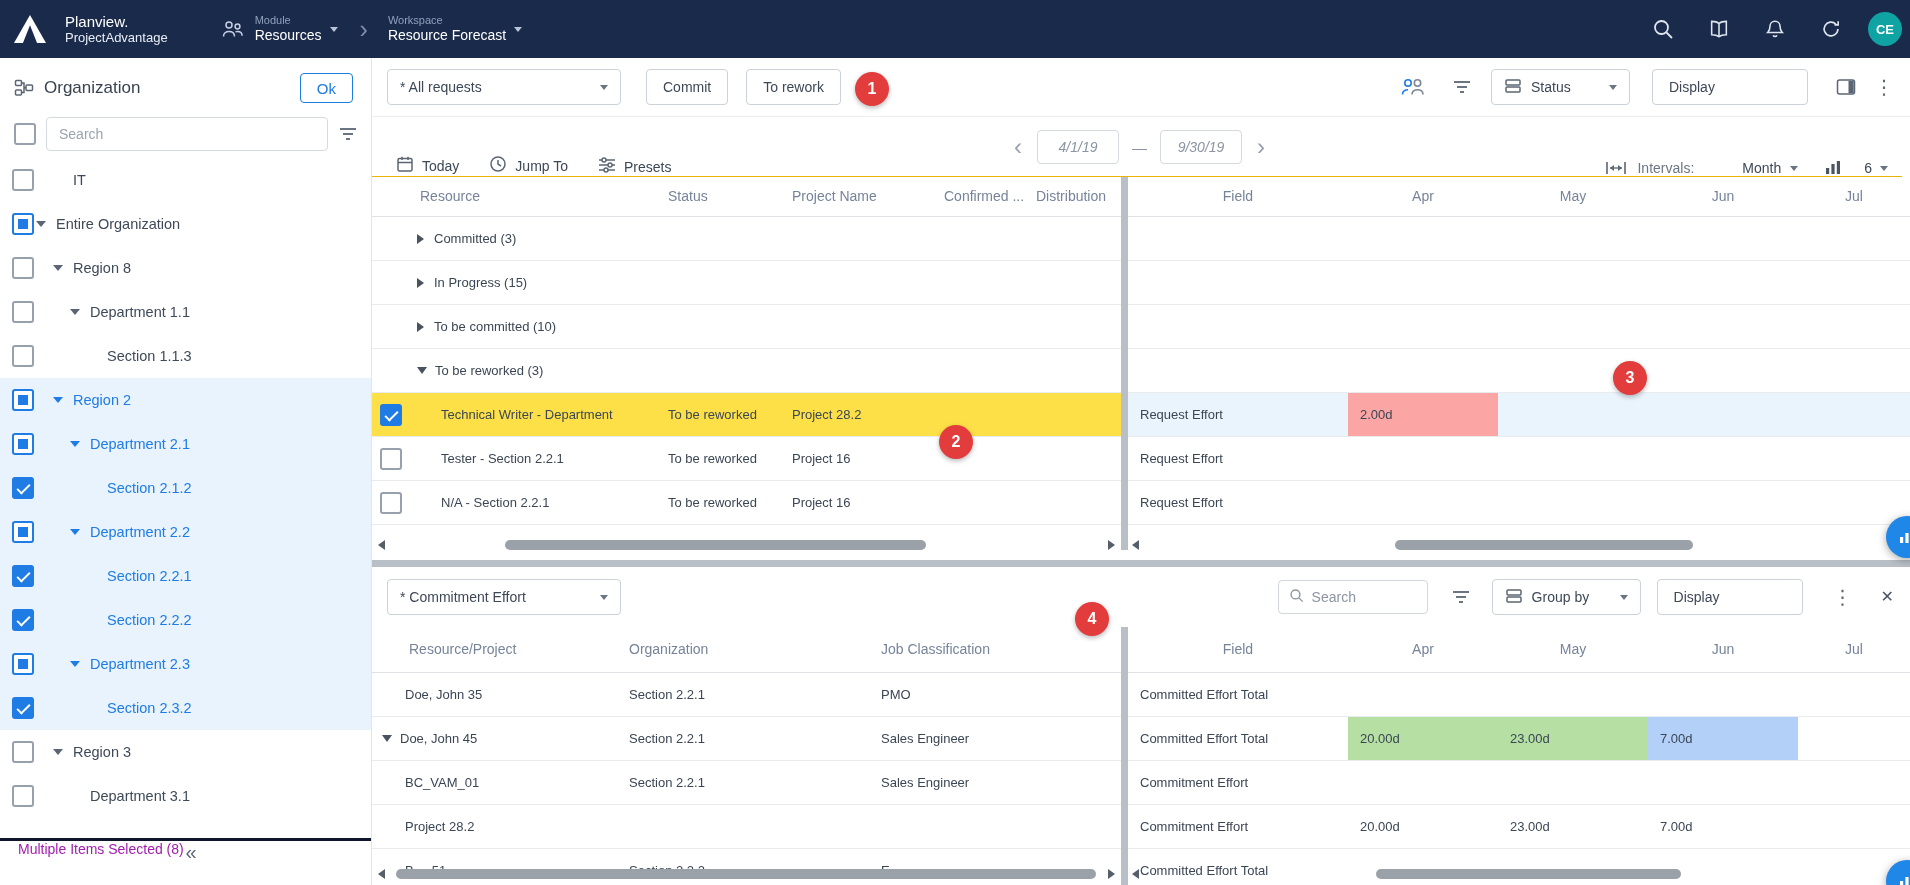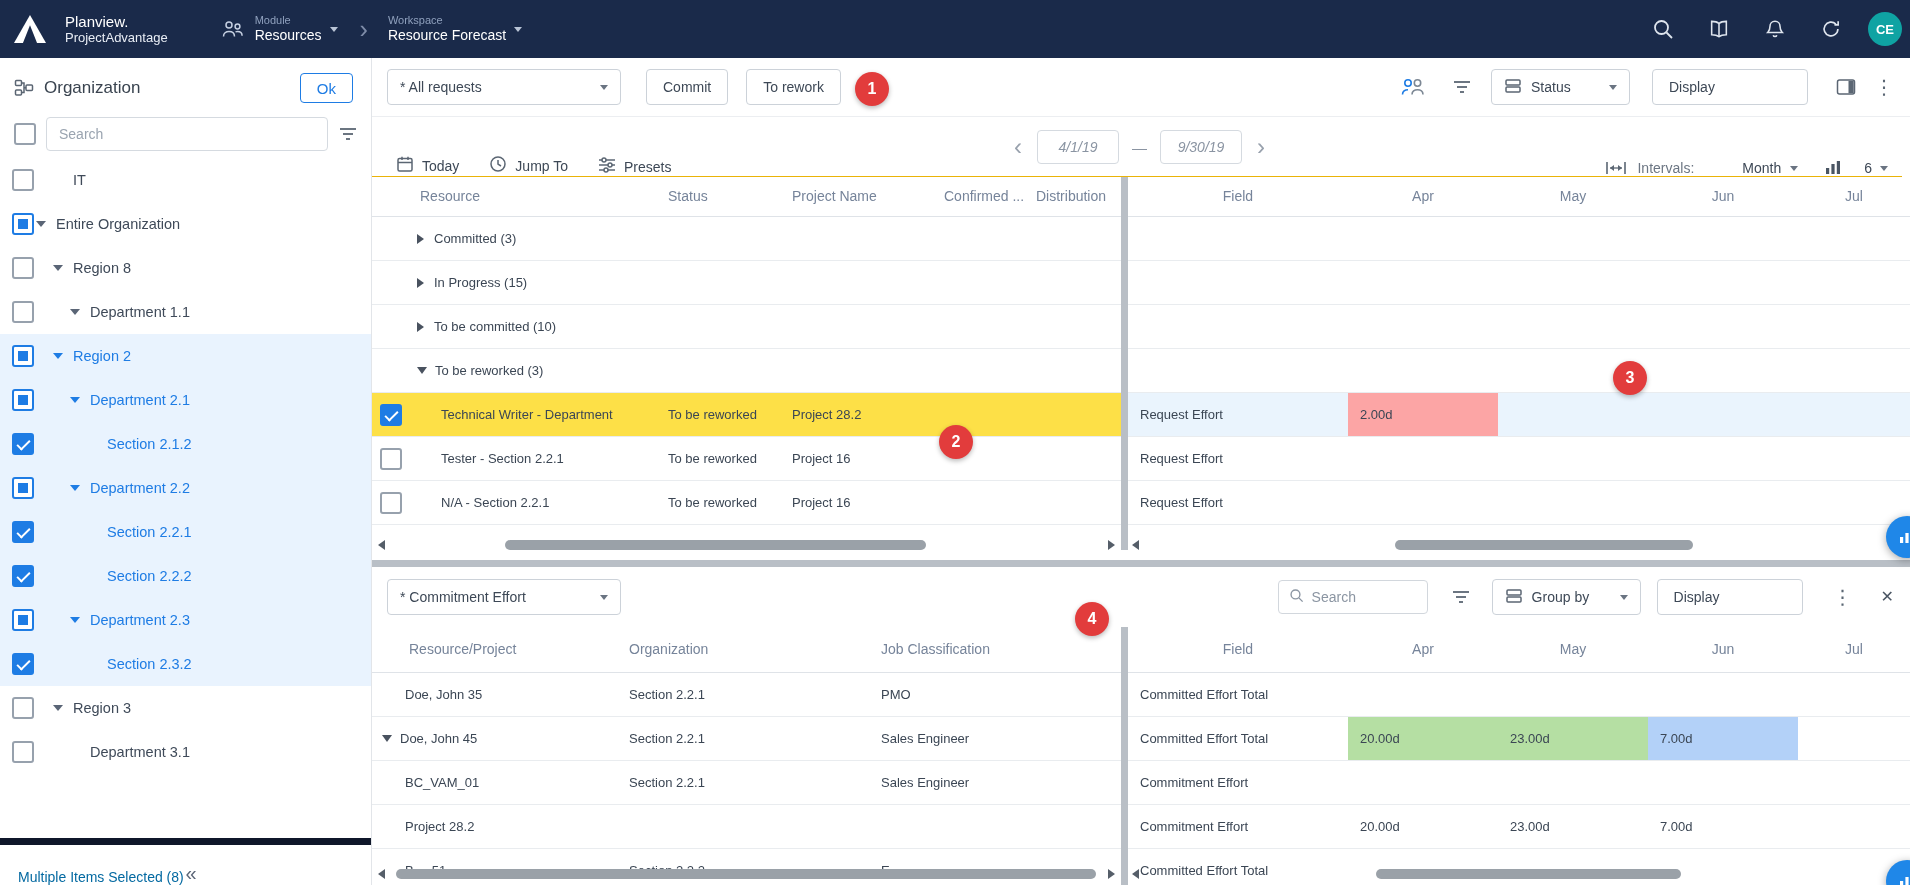--- a/index.html
+++ b/index.html
@@ -40,21 +40,21 @@
 .lv0 .tc{left:36px}.lv0 .tl{left:56px}
 .lv1 .tc{left:53px}.lv1 .tl{left:73px}
 .lv2 .tc{left:70px}.lv2 .tl{left:90px}
 .lv3 .tl{left:107px}
 .cb{display:inline-block;width:22px;height:22px;border:2px solid #97a1ad;border-radius:3px;background:#fff;position:relative;cursor:pointer;flex:none}
 .trow .cb{position:absolute;left:12px;top:11px}
 .cb.ck{background:#1e7ce4;border-color:#1e7ce4}
 .cb.ck::after{content:"";position:absolute;left:3px;top:5px;width:11px;height:5px;border-left:2.5px solid #fff;border-bottom:2.5px solid #fff;transform:rotate(-45deg)}
 .cb.pt{border-color:#1e7ce4}
 .cb.pt::after{content:"";position:absolute;left:4px;top:4px;width:10px;height:10px;background:#1e7ce4}
-.sb-footer{position:absolute;left:0;right:0;bottom:0;height:47px;border-top:7px solid #0f172a;display:flex;align-items:flex-end;padding:0 18px;font-size:14px;color:#0369a1;background:#fff}
+.sb-footer{position:absolute;left:0;right:0;bottom:0;height:47px;border-top:3px solid #0f172a;display:flex;align-items:flex-start;padding:0 18px;font-size:14px;color:#a21caf;background:#fff}
 .sb-footer span{flex:1}
 .icon-collapse{font-size:20px;color:#5b6677;cursor:pointer}
 .icon-collapse::before{content:"«"}
 
 
 .main{position:absolute;left:372px;top:58px;width:1538px;height:827px;overflow:hidden;background:#fff}
 
 
 .tb1{position:absolute;top:0;left:0;right:0;height:59px;border-bottom:1px solid #eceef1;display:flex;align-items:center;padding-left:15px}
 .sel-dd{width:234px;height:36px;border:1px solid #ccd2d9;border-radius:4px;background:#fff;display:flex;align-items:center;justify-content:space-between;padding:0 12px;font-size:14px;color:#3d4856;cursor:pointer}
@@ -275,20 +275,24 @@
         </div>
       <div class="trow lv1">
           <span class="cb"></span>
           <span class="tc"></span>
           <span class="tl">Region 8</span>
         </div>
       <div class="trow lv2">
           <span class="cb"></span>
           <span class="tc"></span>
           <span class="tl">Department 1.1</span>
+        </div>
+      <div class="trow lv3">
+          <span class="cb"></span>
+          <span class="tl">Section 1.1.3</span>
         </div>
       <div class="trow lv1 sel">
           <span class="cb pt"></span>
           <span class="tc"></span>
           <span class="tl">Region 2</span>
         </div>
       <div class="trow lv2 sel">
           <span class="cb pt"></span>
           <span class="tc"></span>
           <span class="tl">Department 2.1</span>

